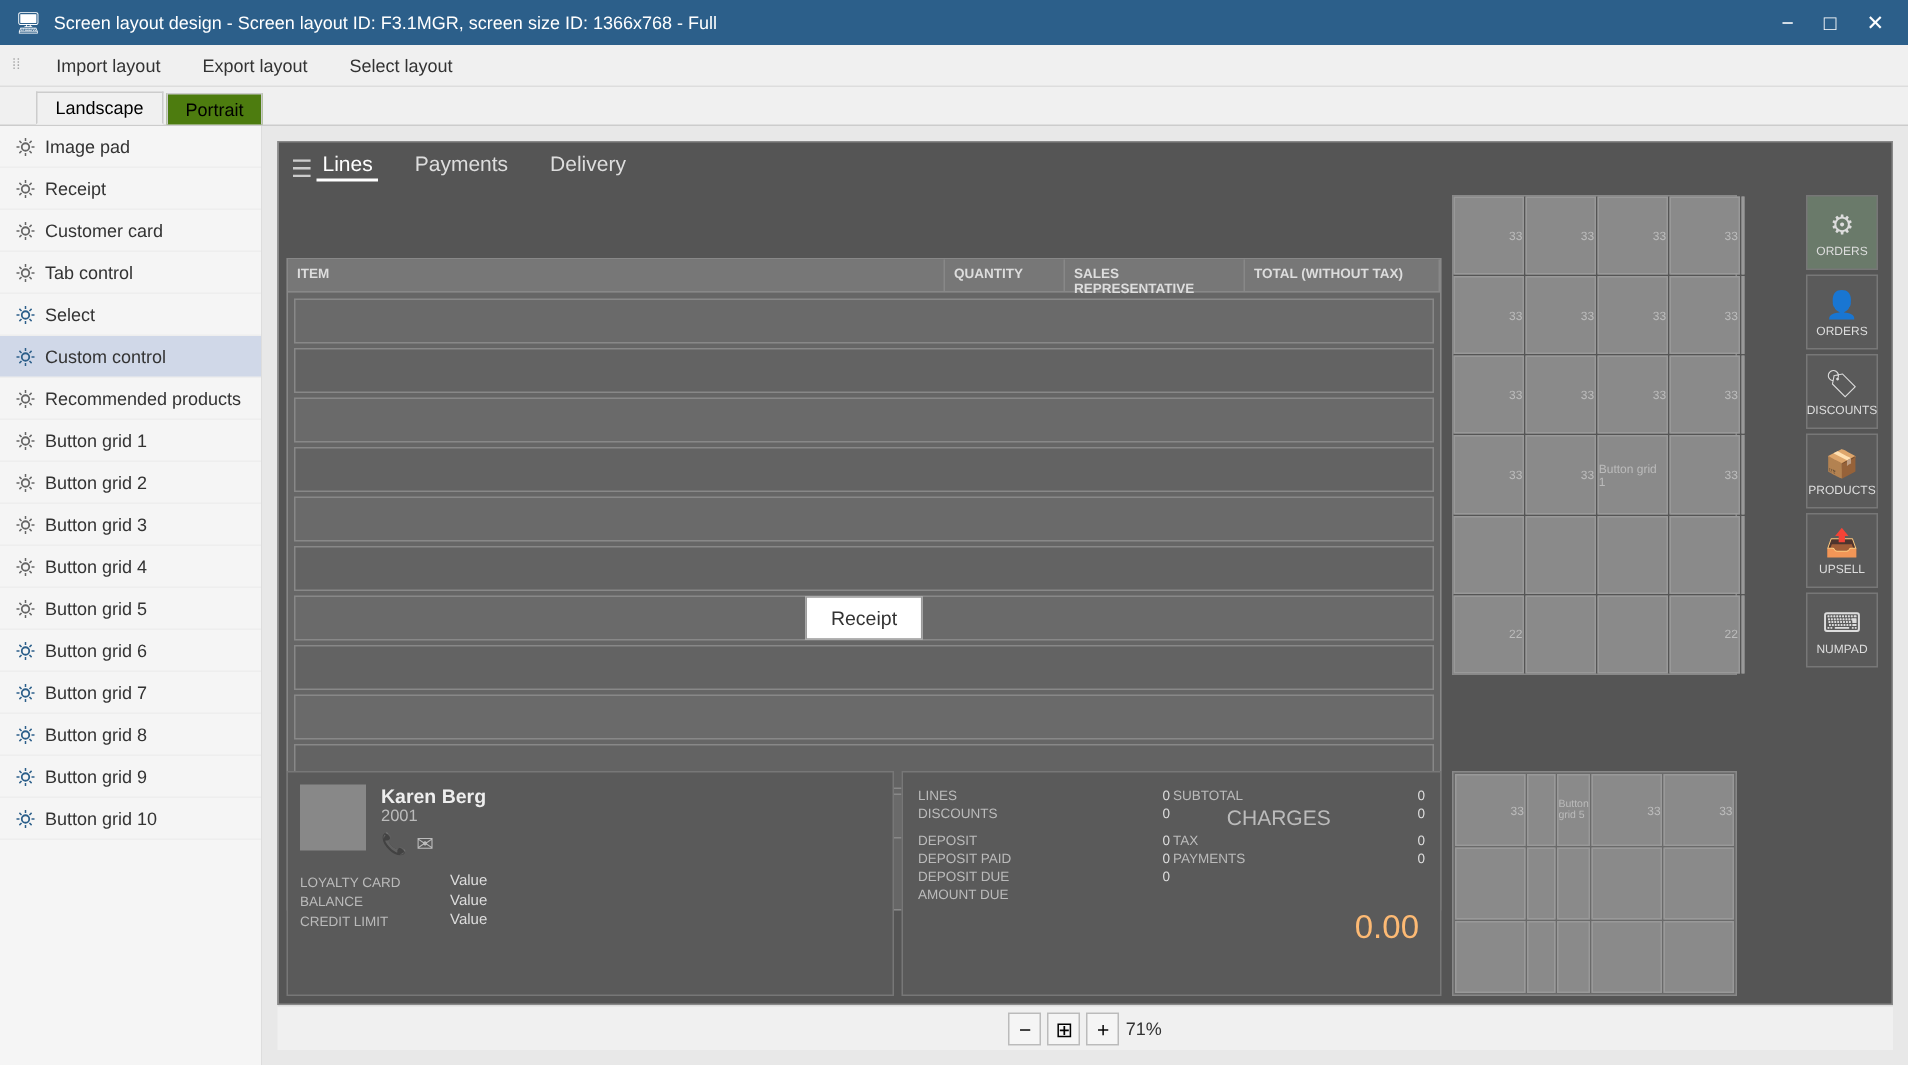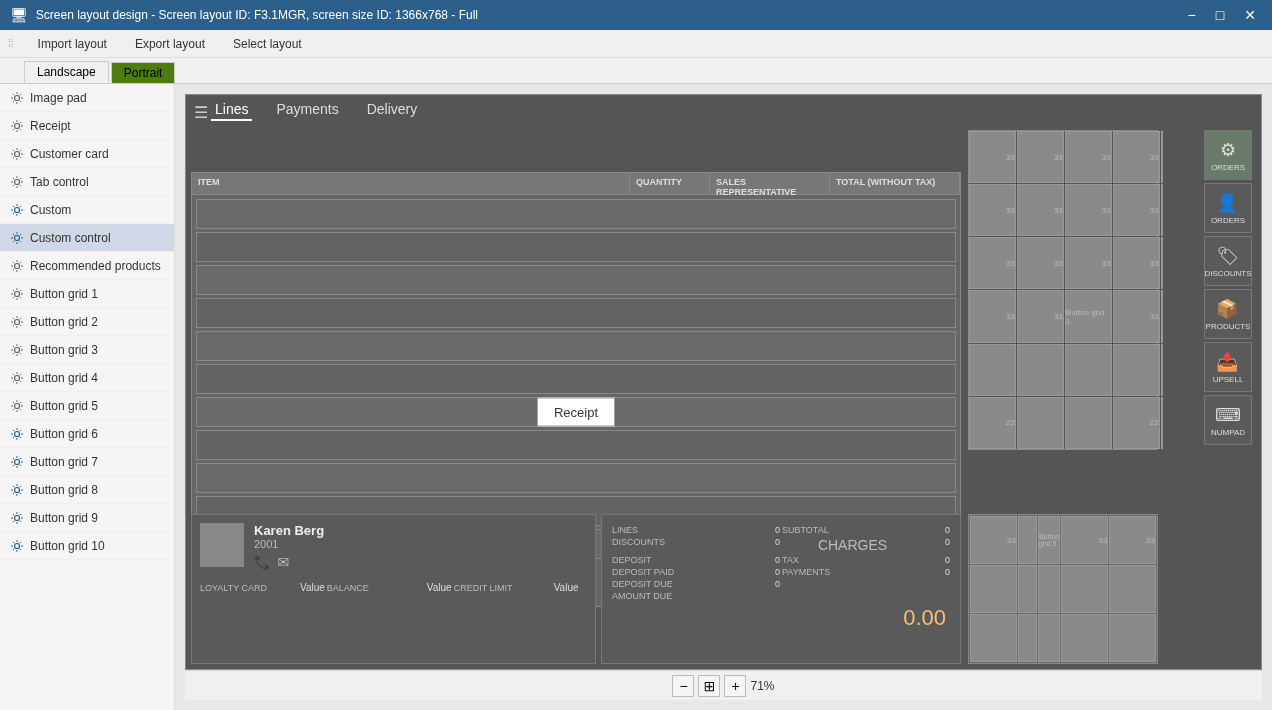--- a/index.html
+++ b/index.html
@@ -246,20 +246,21 @@
       flex-shrink: 0;
     }
     .customer-info { flex: 1; }
     .customer-name { color: #eee; font-size: 13px; font-weight: bold; }
     .customer-id { color: #bbb; font-size: 11px; }
     .customer-icons { display: flex; gap: 6px; margin-top: 4px; }
     .customer-icon { color: #bbb; font-size: 14px; }
     .customer-fields {
       padding: 4px 8px;
       display: flex;
+      flex-direction: column;
       gap: 2px;
     }
     .customer-field-row {
       display: flex;
       align-items: center;
       font-size: 10px;
     }
     .cf-label { color: #bbb; width: 100px; text-transform: uppercase; font-size: 9px; }
     .cf-value { color: #ddd; font-size: 10px; }
     
@@ -363,21 +364,21 @@
           <circle cx="7" cy="7" r="2.5" fill="none" stroke="currentColor" stroke-width="1.2"></circle>
           <path d="M7 1v2M7 11v2M1 7h2M11 7h2M2.93 2.93l1.41 1.41M9.66 9.66l1.41 1.41M2.93 11.07l1.41-1.41M9.66 4.34l1.41-1.41" stroke="currentColor" stroke-width="1" fill="none"></path>
         </svg>
       <span>Tab control</span>
     </div>
     <div class="sidebar-item">
       <svg class="gear-icon active-gear" viewBox="0 0 14 14" fill="currentColor">
           <circle cx="7" cy="7" r="2.5" fill="none" stroke="currentColor" stroke-width="1.2"></circle>
           <path d="M7 1v2M7 11v2M1 7h2M11 7h2M2.93 2.93l1.41 1.41M9.66 9.66l1.41 1.41M2.93 11.07l1.41-1.41M9.66 4.34l1.41-1.41" stroke="currentColor" stroke-width="1" fill="none"></path>
         </svg>
-      <span>Custom</span>
+      <span>Select</span>
     </div>
     <div class="sidebar-item active">
       <svg class="gear-icon active-gear" viewBox="0 0 14 14" fill="currentColor">
           <circle cx="7" cy="7" r="2.5" fill="none" stroke="currentColor" stroke-width="1.2"></circle>
           <path d="M7 1v2M7 11v2M1 7h2M11 7h2M2.93 2.93l1.41 1.41M9.66 9.66l1.41 1.41M2.93 11.07l1.41-1.41M9.66 4.34l1.41-1.41" stroke="currentColor" stroke-width="1" fill="none"></path>
         </svg>
       <span>Custom control</span>
     </div>
     <div class="sidebar-item">
       <svg class="gear-icon" viewBox="0 0 14 14" fill="currentColor">

